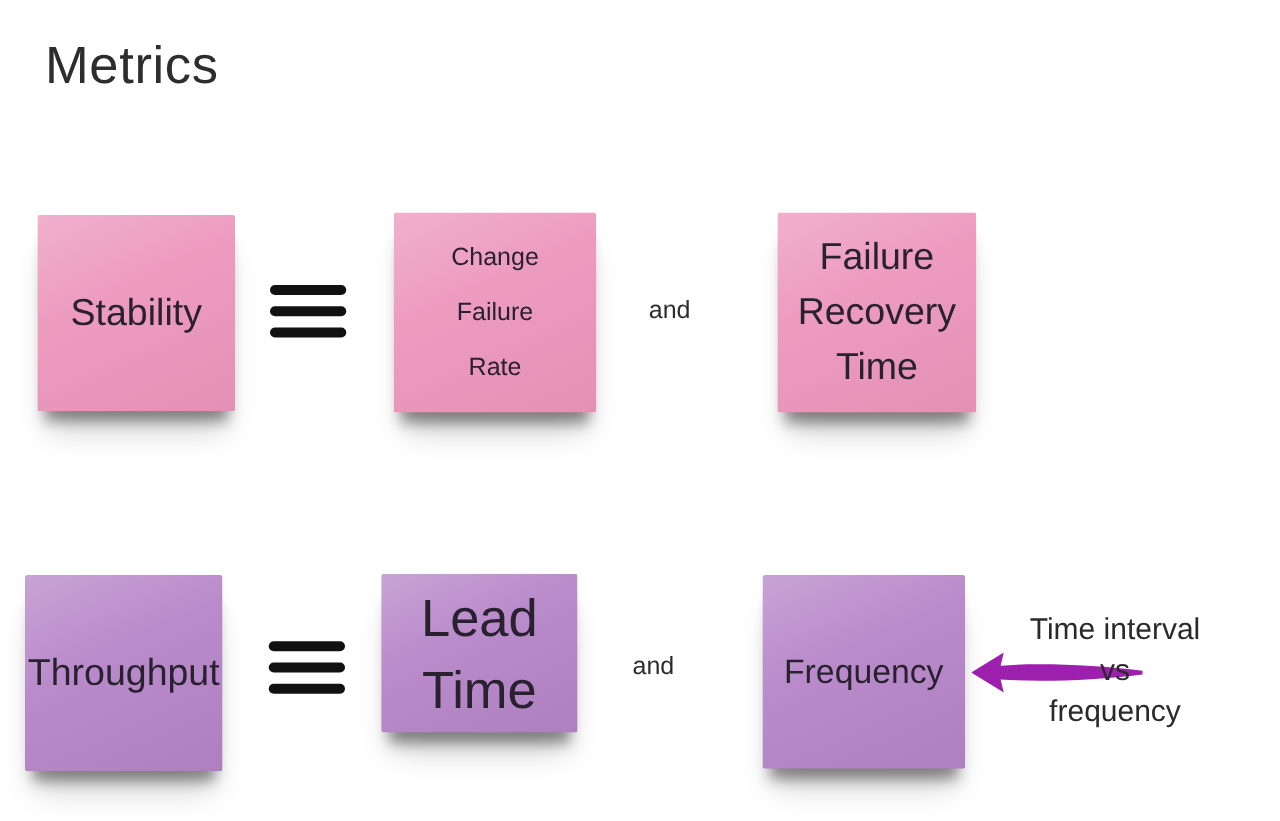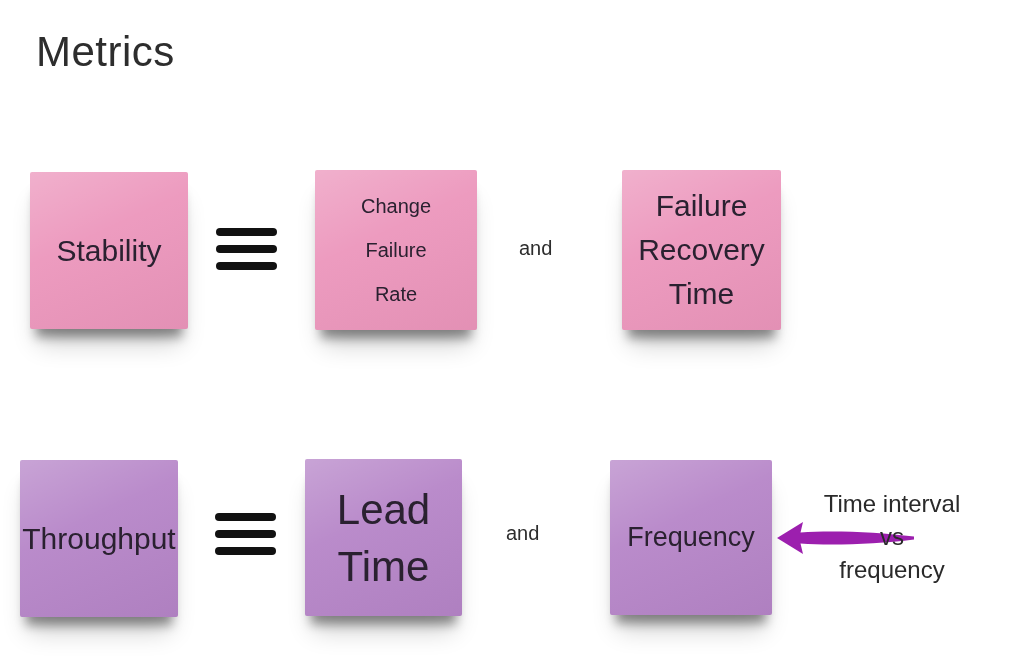--- a/index.html
+++ b/index.html
@@ -41,21 +41,21 @@
     box-shadow:0 14px 10px -6px rgba(0,0,0,0.40), 0 22px 24px -8px rgba(0,0,0,0.20);
   }
   .note.pink{background-color:var(--pink_note);}
   .note.purple{background-color:var(--purple_note);}
   .note-text{white-space:pre-line;display:block;width:100%;}
 
   .note.stability{left:30px;top:172px;width:158px;height:157px;font-size:30px;}
   .note.cfr{left:315px;top:170px;width:162px;height:160px;font-size:20px;line-height:44px;}
   .note.frt{left:622px;top:170px;width:159px;height:160px;font-size:30px;line-height:44px;}
   .note.throughput{left:20px;top:460px;width:158px;height:157px;font-size:30px;}
-  .note.leadtime{left:305px;top:459px;width:157px;height:157px;font-size:42px;line-height:57px;}
+  .note.leadtime{left:305px;top:459px;width:157px;height:127px;font-size:42px;line-height:57px;}
   .note.frequency{left:610px;top:460px;width:162px;height:155px;font-size:27px;}
 
   .equiv{
     position:absolute;width:61px;
     display:flex;flex-direction:column;gap:9px;
   }
   .equiv i{display:block;height:8px;border-radius:5px;background:var(--bars);}
   .equiv.row1{left:216px;top:228px;}
   .equiv.row2{left:215px;top:513px;}
 

